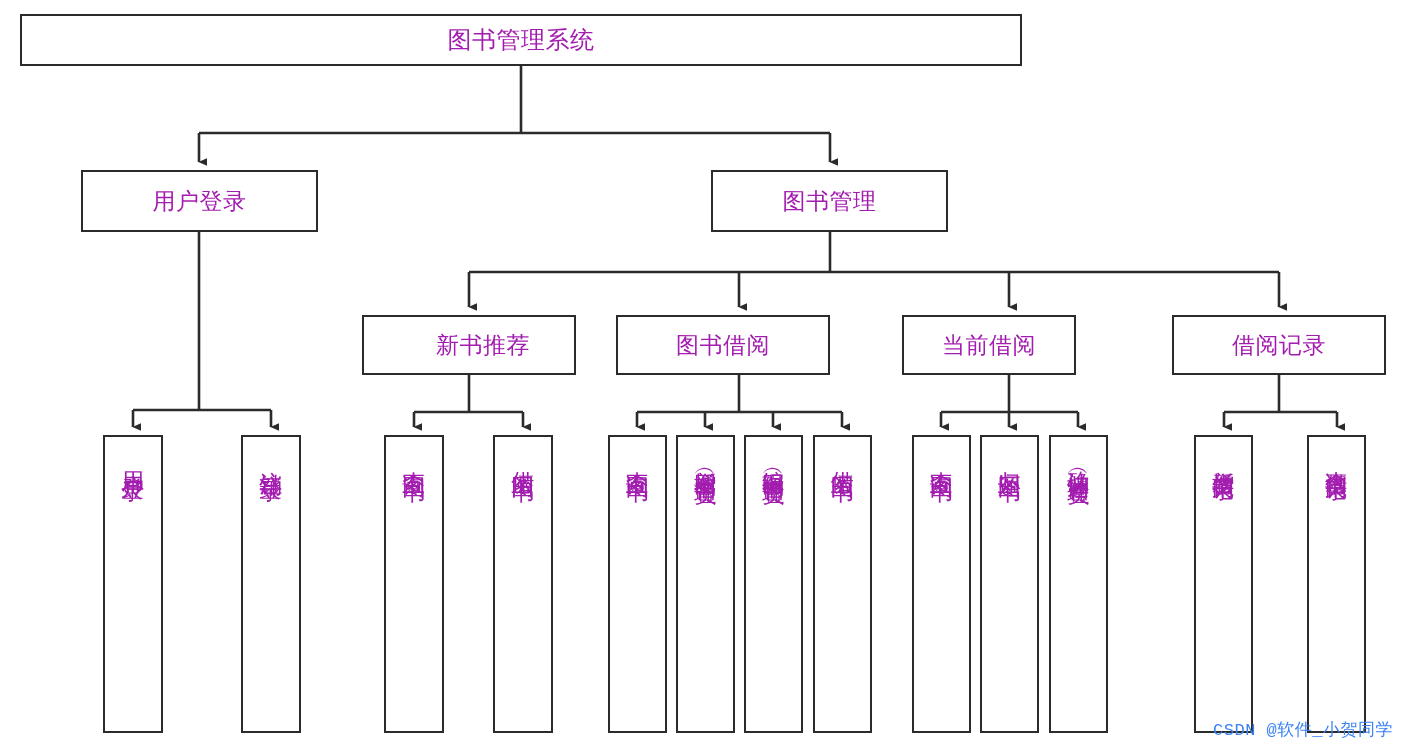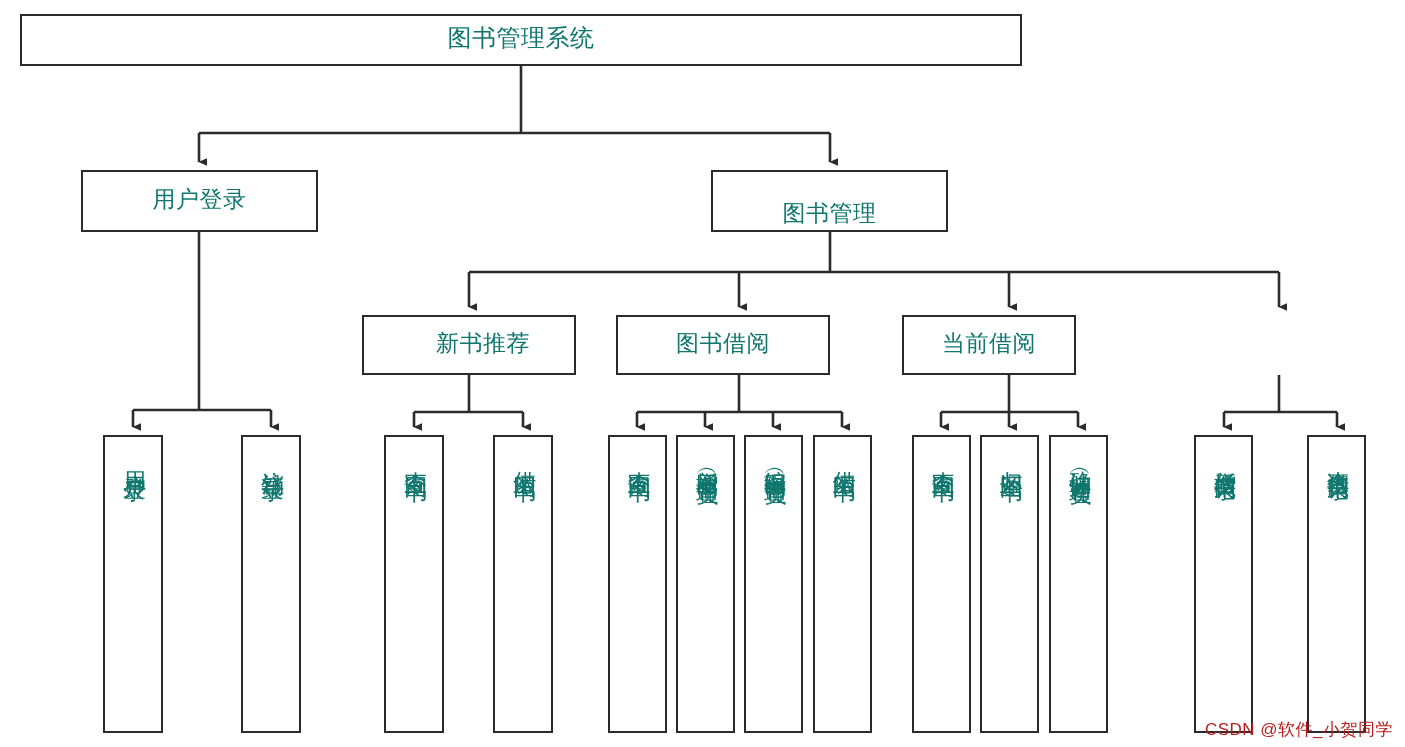--- a/index.html
+++ b/index.html
@@ -29,23 +29,22 @@
     display:flex;
     align-items:center;
     justify-content:center;
     text-align:center;
     z-index:2;
   }
   .node .label{
     font-size:23px;
     line-height:1.25;
     letter-spacing:0.5px;
-    color:#0f766e;
+    color:#a21caf;
     white-space:nowrap;
-    font-family:Liberation Mono, monospace;
   }
   .node.root .label{font-size:24px;}
   .node.leaf{
     align-items:flex-start;
     justify-content:center;
     padding-top:16px;
   }
   .node.leaf .label{
     writing-mode:vertical-rl;
     text-orientation:upright;
@@ -57,24 +56,25 @@
   }
   .node.leaf.narrow .label{
     font-size:22px;
     letter-spacing:2px;
   }
   .watermark{
     position:absolute;
     right:12px;
     bottom:6px;
     font-size:17px;
-    color:#b91c1c;
+    color:#3b82f6;
     letter-spacing:0.5px;
     z-index:5;
     white-space:nowrap;
+    font-family:Liberation Mono, monospace;
   }
 </style>
 </head>
 <body>
 
 <div id="canvas">
 
   <svg id="edges" viewBox="0 0 1405 747" width="1405" height="747" xmlns="http://www.w3.org/2000/svg">
     <defs>
       <marker id="ah" markerWidth="10" markerHeight="10" refX="4.6" refY="8.4" orient="auto" markerUnits="userSpaceOnUse">
@@ -125,33 +125,36 @@
     </g>
   </svg>
 
   <div class="node root" style="left:20px; top:14px; width:1002px; height:52px;">
     <span class="label">图书管理系统</span>
   </div>
 
   <div class="node" style="left:81px; top:170px; width:237px; height:62px;">
     <span class="label">用户登录</span>
   </div>
-  <div class="node" style="left:711px; top:170px; width:237px; height:62px;align-items:flex-end;">
+  <div class="node" style="left:711px; top:170px; width:237px; height:62px;">
     <span class="label">图书管理</span>
   </div>
 
   <div class="node" style="left:362px; top:315px; width:214px; height:60px;padding-left:28px;">
     <span class="label">新书推荐</span>
   </div>
   <div class="node" style="left:616px; top:315px; width:214px; height:60px;">
     <span class="label">图书借阅</span>
   </div>
   <div class="node" style="left:902px; top:315px; width:174px; height:60px;">
     <span class="label">当前借阅</span>
   </div>
+  <div class="node" style="left:1172px; top:315px; width:214px; height:60px;">
+    <span class="label">借阅记录</span>
+  </div>
 
   <div class="node leaf" style="left:103px; top:435px; width:60px; height:298px;">
     <span class="label">用户登录</span>
   </div>
   <div class="node leaf" style="left:241px; top:435px; width:60px; height:298px;">
     <span class="label">注销登录</span>
   </div>
 
   <div class="node leaf" style="left:384px; top:435px; width:60px; height:298px;">
     <span class="label">查询图书</span>

